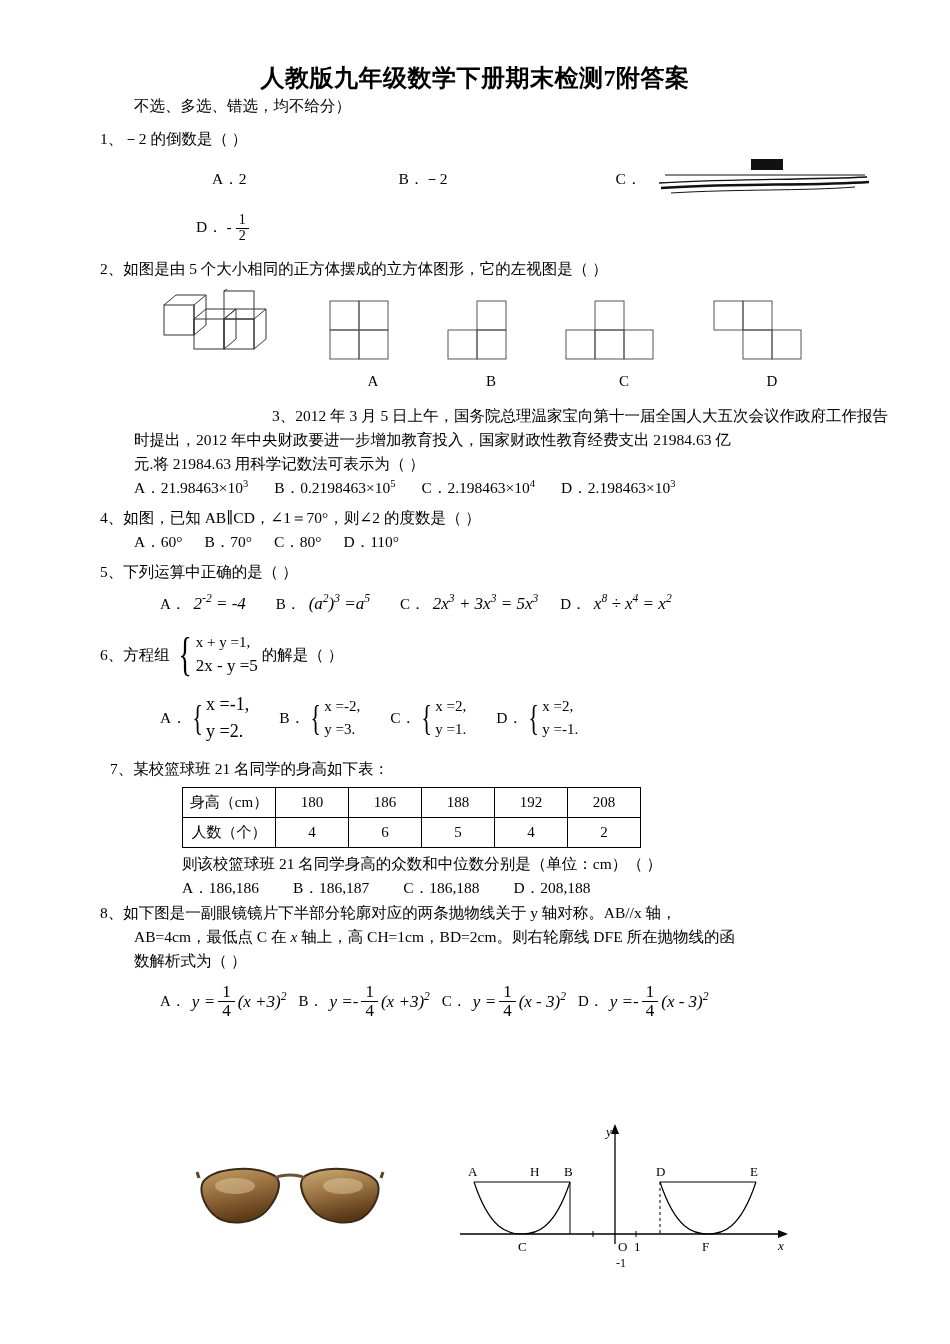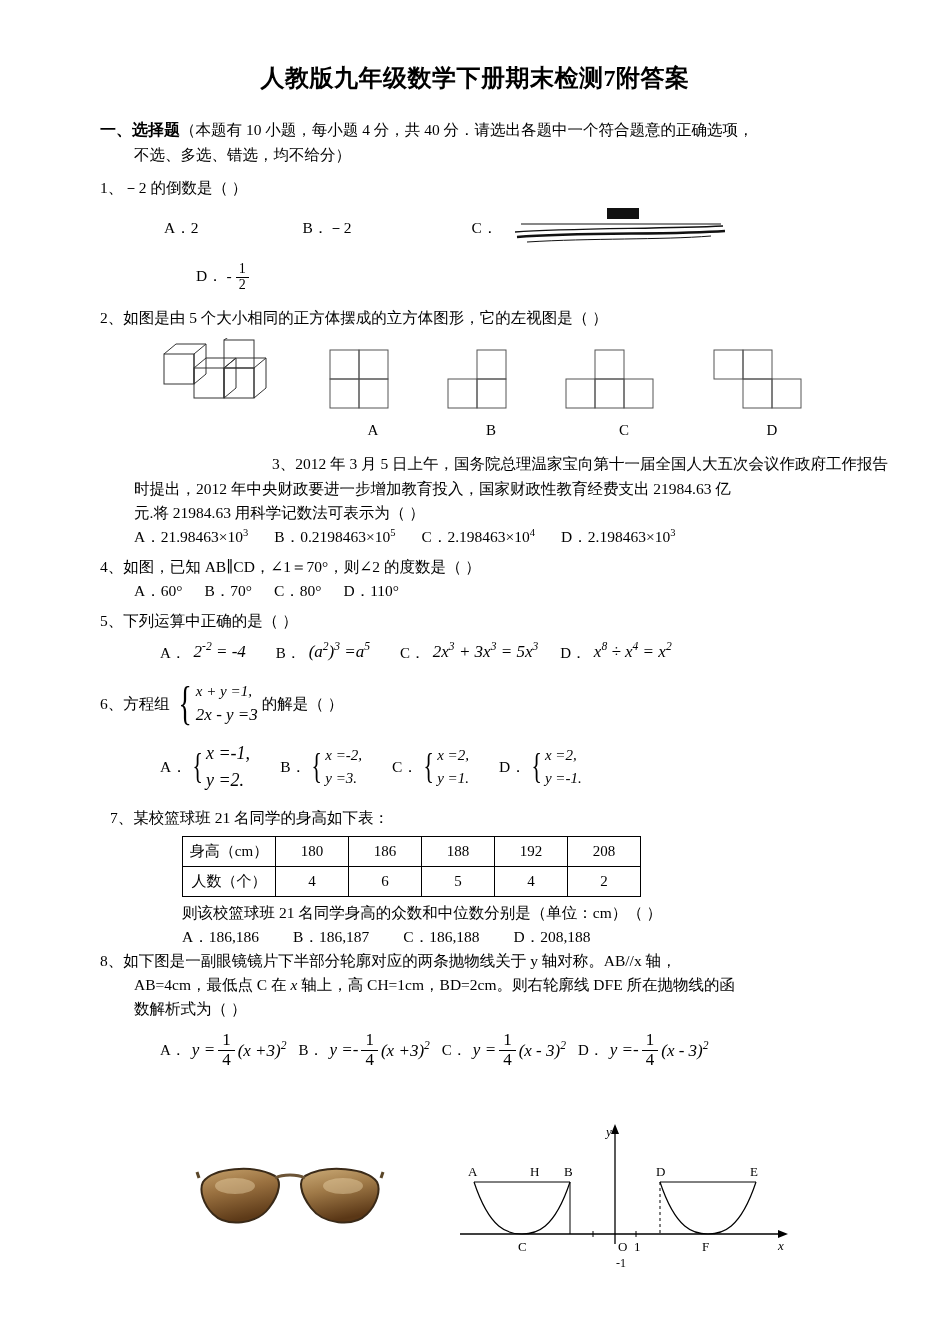--- a/index.html
+++ b/index.html
@@ -45,21 +45,21 @@
   }
   .indent {
     padding-left: 34px;
   }
   .q { margin-top: 9px; }
   .opt-row {
     display: flex;
     align-items: flex-start;
     margin-top: 4px;
   }
-  .opt-cell { margin-right: 48px; white-space: nowrap; }
+  .opt-cell { margin-right: 48px; white-space: nowrap; margin-left: 48px; }
   .mathfrac {
     display: inline-block;
     vertical-align: middle;
     text-align: center;
     font-size: 14px;
     line-height: 1.05;
   }
   .mathfrac .num { display: block; padding: 0 3px; border-bottom: 1px solid #000; }
   .mathfrac .den { display: block; padding: 0 3px; }
   .bigfrac {
@@ -114,21 +114,20 @@
     font-size: 38px;
     line-height: 0.85;
     font-weight: 300;
     transform: scaleX(0.6);
     display: inline-block;
   }
   .eqlines {
     display: inline-block;
     font-size: 15px;
     line-height: 1.5;
-    font-style: italic;
   }
   .glasses {
     position: absolute;
     left: 195px;
     top: 1090px;
     width: 190px;
     height: 95px;
   }
   .graph {
     position: absolute;
@@ -141,23 +140,20 @@
 </style>
 </head>
 <body>
 
 <div class="page">
 
   <div class="doc-title">人教版九年级数学下册期末检测7附答案</div>
 
   <div class="content">
 
-    <div class="sec-head hang">
-      <b>一、选择题</b><span>（本题有 10 小题，每小题 4 分，共 40 分．请选出各题中一个符合题意的正确选项，</span>
-    </div>
     <div class="indent">不选、多选、错选，均不给分）</div>
 
     <div class="q hang">
       <span>1、</span><span>－2 的倒数是（    ）</span>
     </div>
     <div class="opt-row" style="margin-left:64px; align-items:center;">
       <span class="opt-cell" style="margin-right:104px;">A．2</span>
       <span class="opt-cell" style="margin-right:120px;">B．－2</span>
       <span class="opt-cell" style="margin-right:14px;">C．</span>
       <span class="scribble">
@@ -298,21 +294,21 @@
       </span>
     </div>
 
     <div class="q" style="margin-top:14px; display:flex; align-items:center;">
       <span>6、</span>
       <span>方程组</span>
       <span class="eqsys" style="margin:0 4px;">
         <span class="brace" style="font-size:46px;">{</span>
         <span class="eqlines">
           <span style="display:block;">x + y =1,</span>
-          <span style="display:block; font-size:17px;">2x - y =3</span>
+          <span style="display:block; font-size:17px;">2x - y =5</span>
         </span>
       </span>
       <span>的解是（    ）</span>
     </div>
 
     <div style="margin-left:60px; margin-top:12px; display:flex; align-items:center;">
       <span style="display:flex; align-items:center; margin-right:30px;">
         <span>A．</span>
         <span class="brace" style="font-size:36px; margin-left:2px;">{</span>
         <span class="eqlines" style="font-size:18px;">

